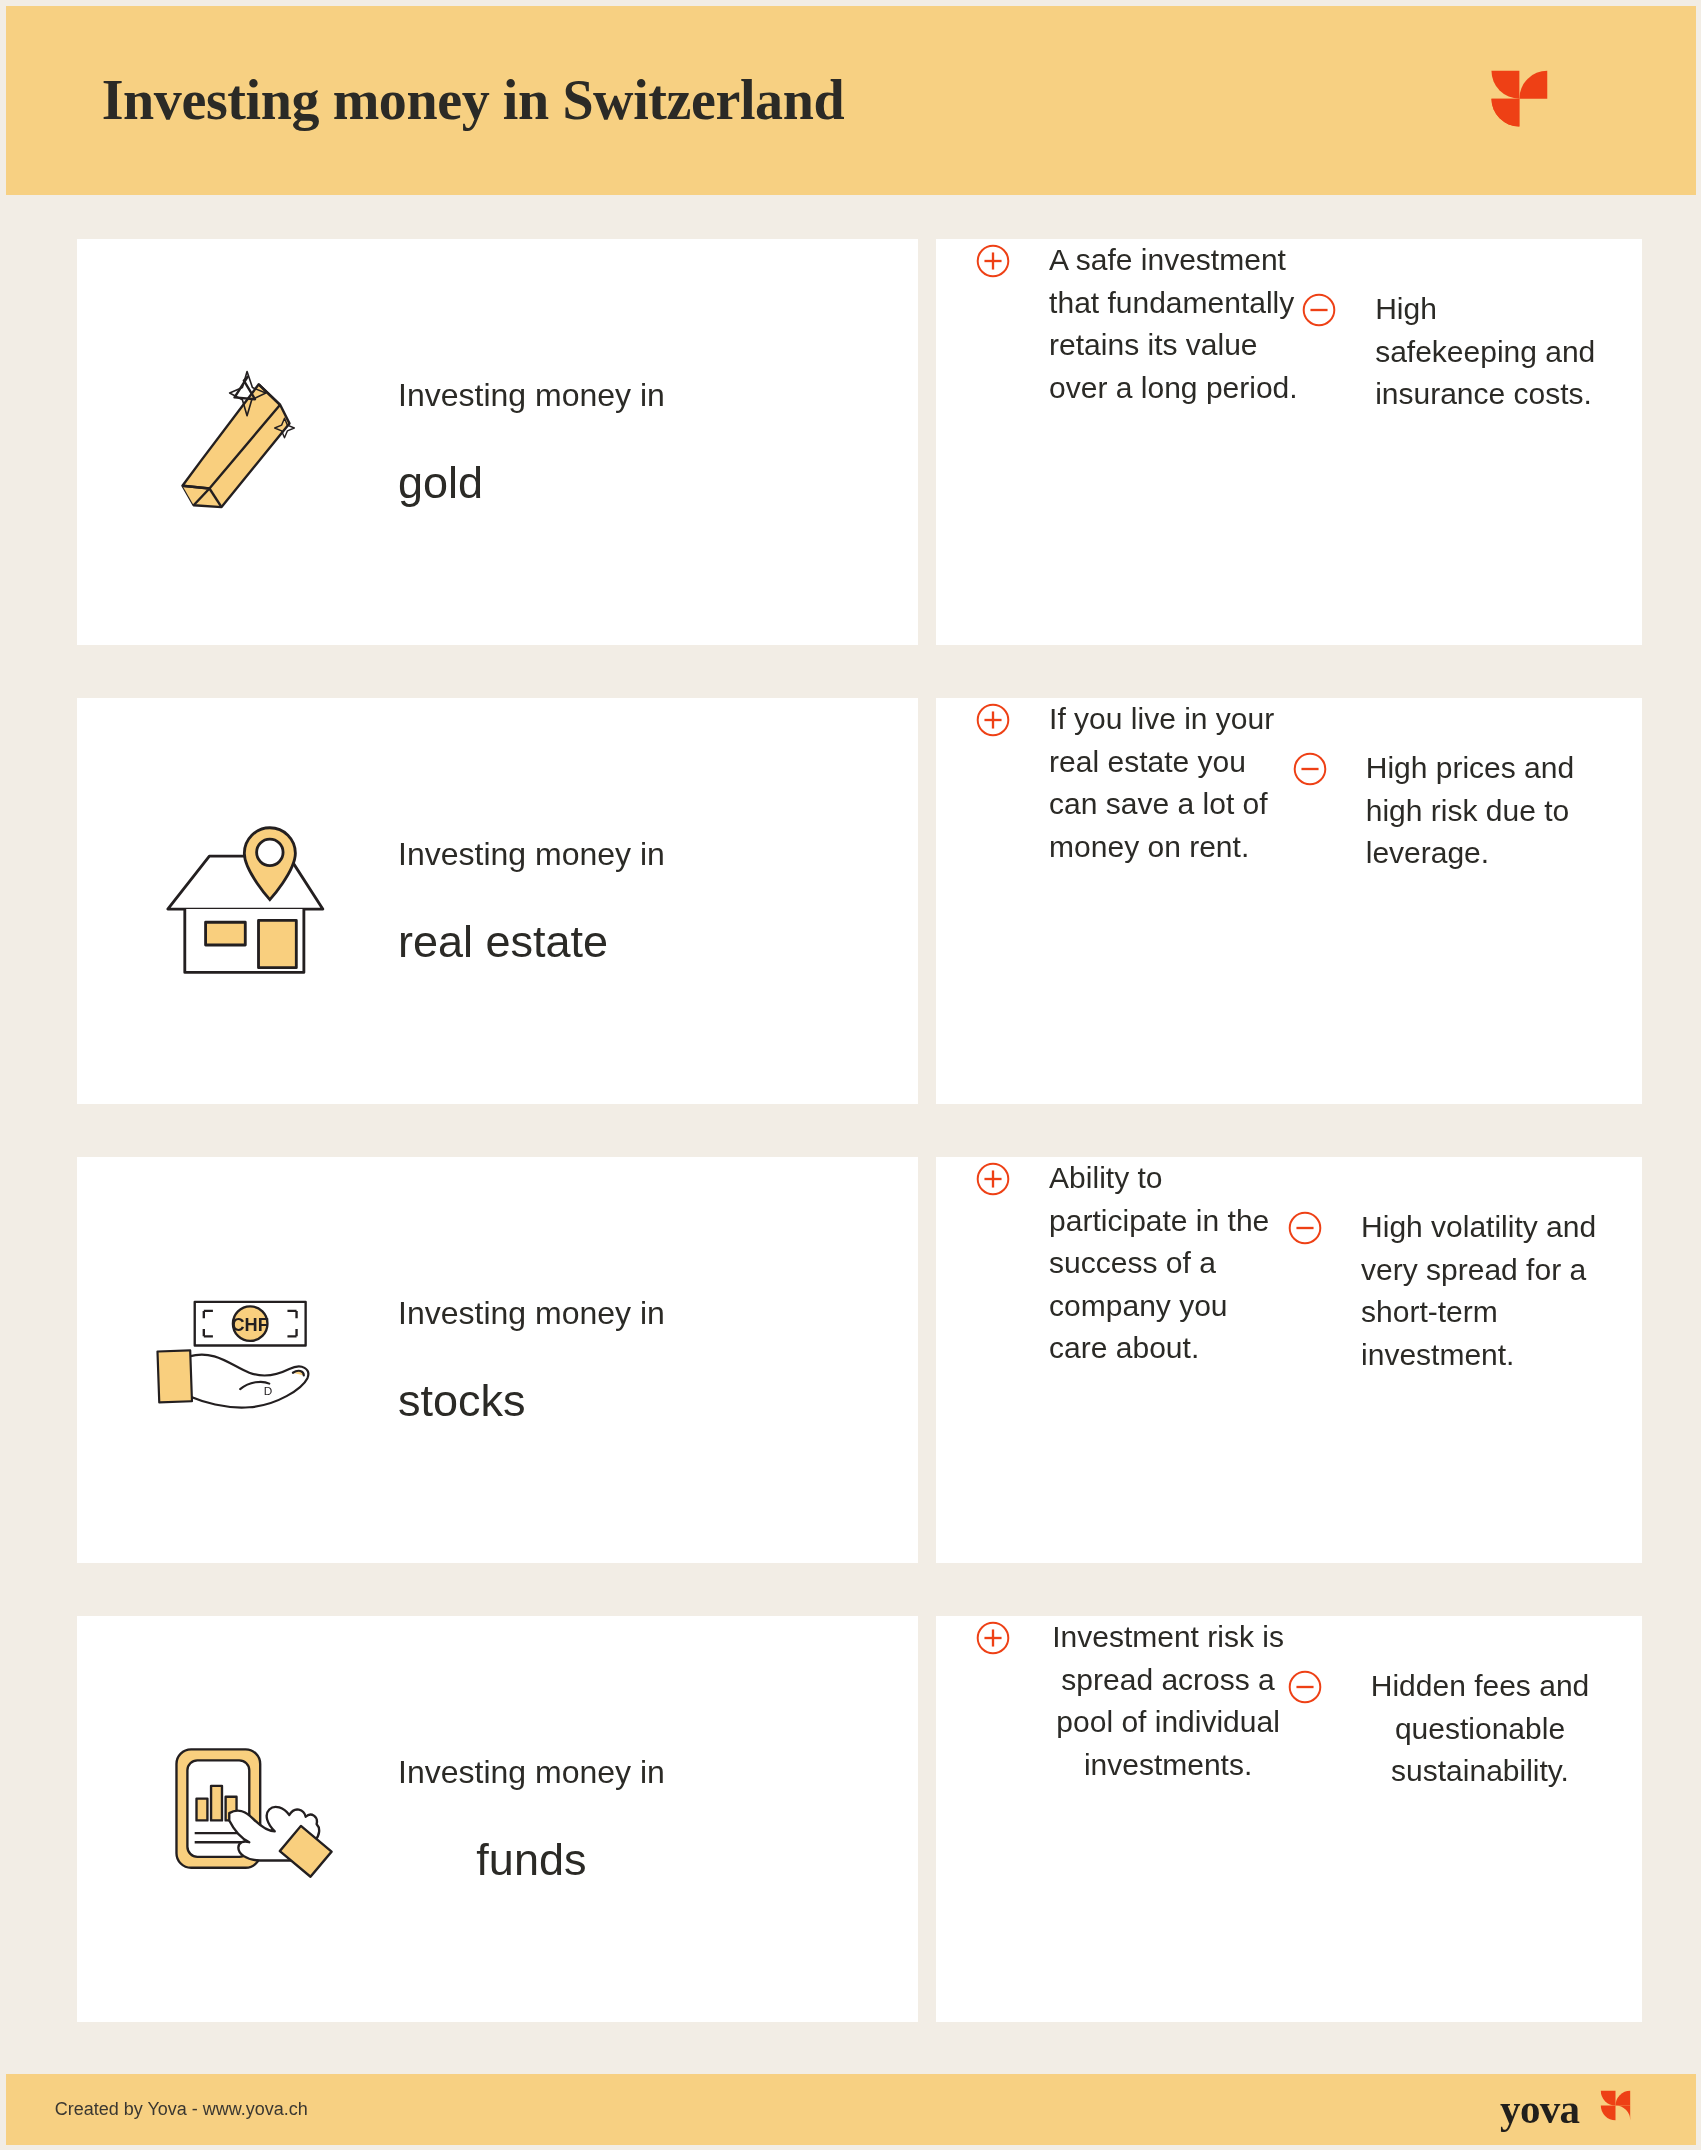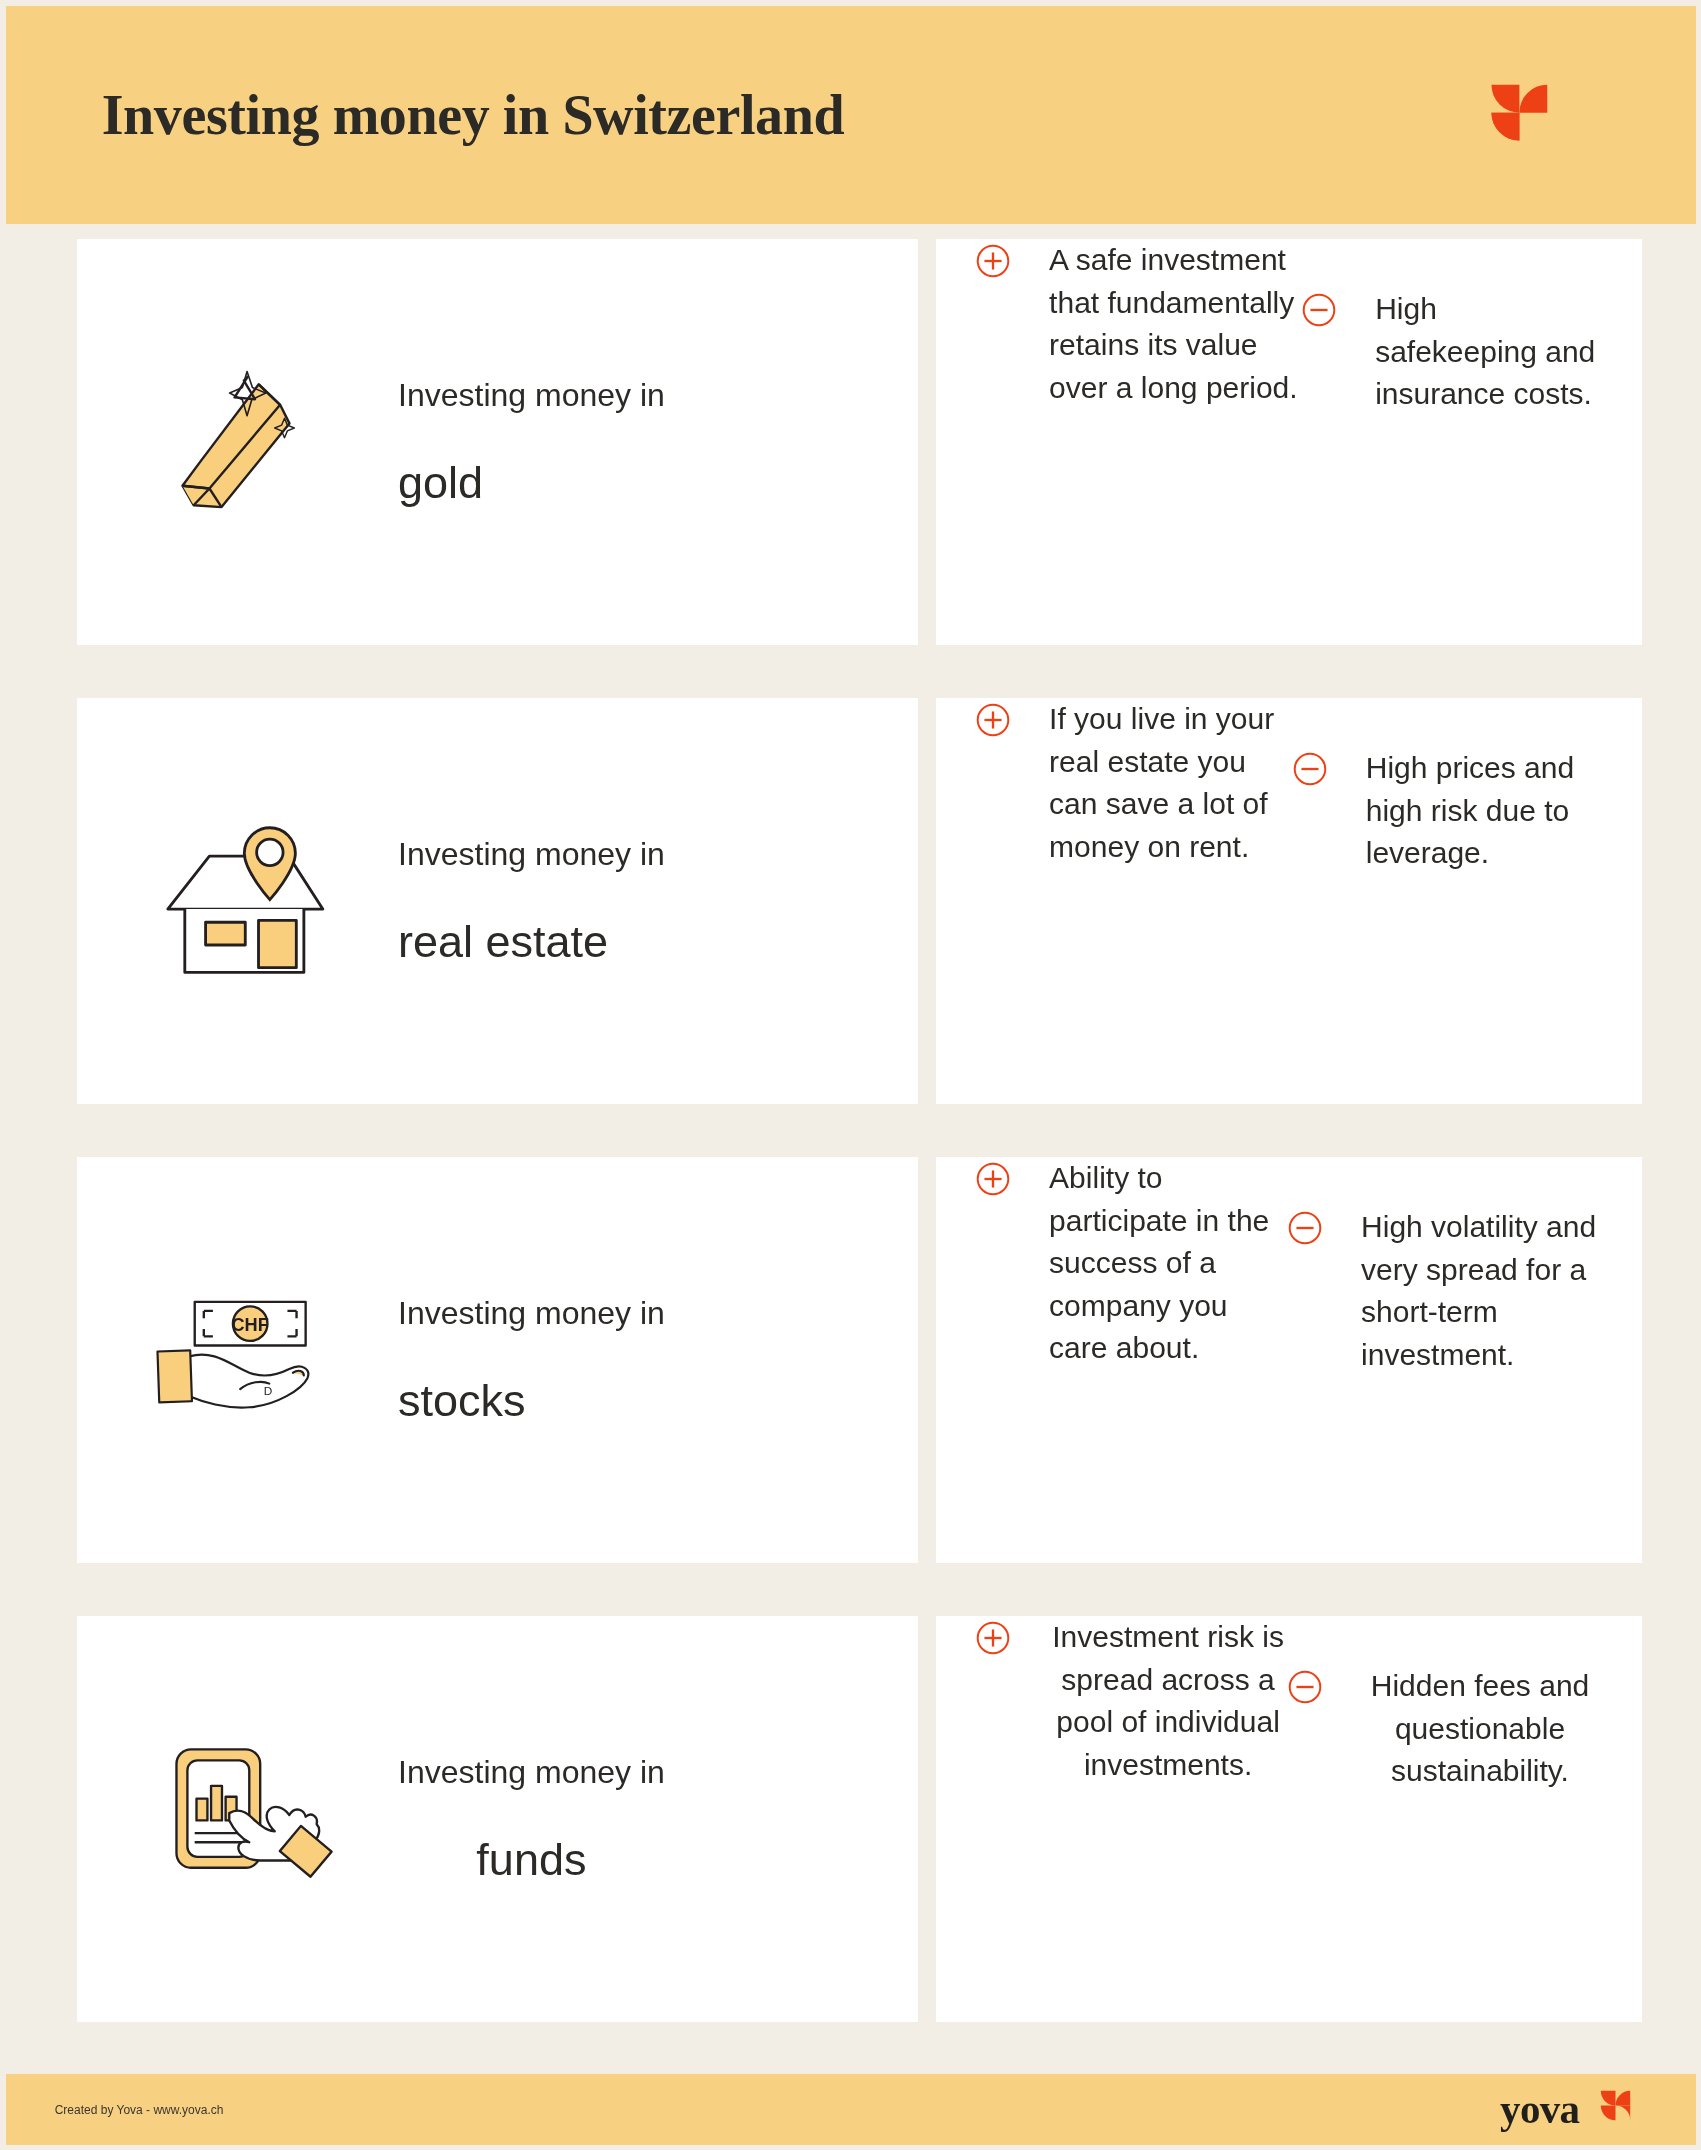--- a/index.html
+++ b/index.html
@@ -14,21 +14,21 @@
     position: relative;
     width: 1702px;
     height: 2151px;
     background: #F2EDE5;
   }
 
   
   .header {
     position: absolute;
     left: 5.7px; top: 5.7px;
-    width: 1690px; height: 218px;
+    width: 1690px; height: 189px;
     background: #F7D082;
     display: flex;
     align-items: center;
     justify-content: space-between;
   }
   .header-title {
     font-family: "Liberation Serif", serif;
     font-weight: bold;
     font-size: 56px;
     letter-spacing: -0.4px;
@@ -124,21 +124,21 @@
     position: absolute;
     left: 5.7px; top: 2074px;
     width: 1690px; height: 71px;
     background: #F7D082;
     display: flex;
     align-items: center;
     justify-content: space-between;
   }
   .footer-credit {
     margin-left: 49px;
-    font-size: 12px;
+    font-size: 18px;
     color: #3A3731;
   }
   .footer-brand {
     margin-right: 56px;
     display: flex;
     align-items: center;
     gap: 11.4px;
     justify-content: space-between;
   }
   .footer-wordmark {

